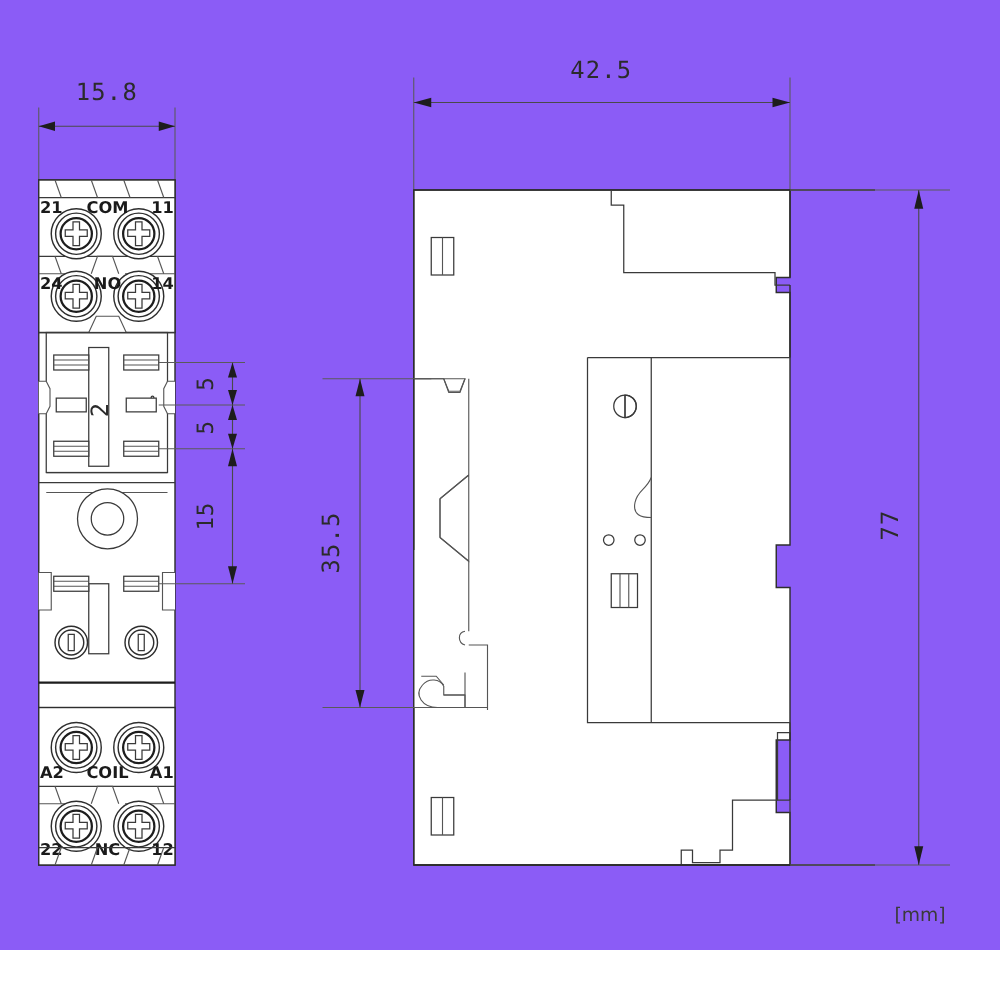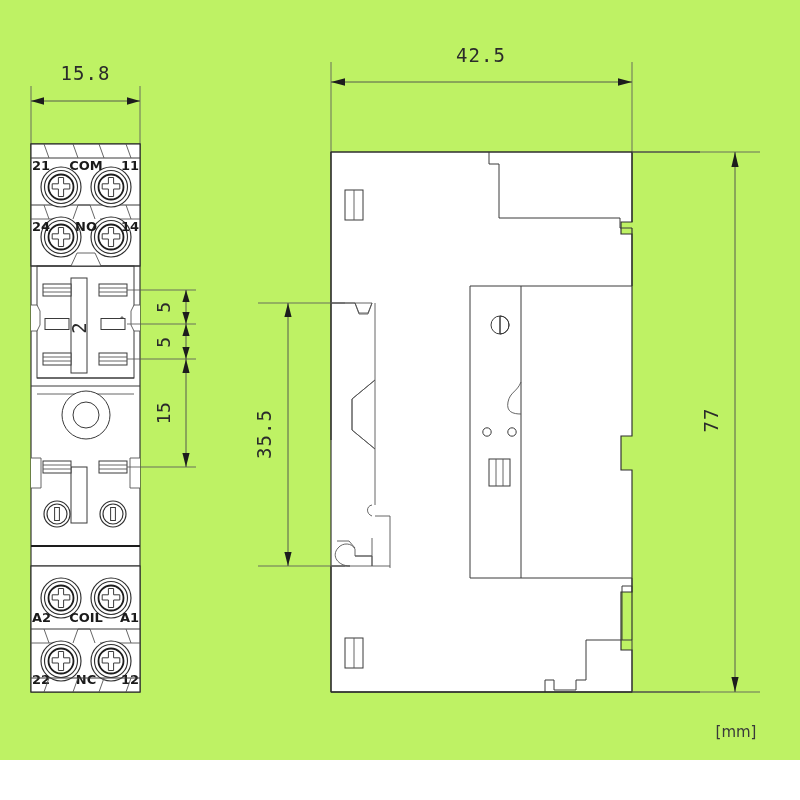--- a/index.html
+++ b/index.html
@@ -8,21 +8,21 @@
     padding: 0;
     background: #ffffff;
   }
   body {
     font-family: "DejaVu Sans", sans-serif;
   }
   #drawing-root {
     position: relative;
     width: 800px;
     height: 760px;
-    background: #bef264;
+    background: #8b5cf6;
     overflow: hidden;
   }
   svg.sheet {
     display: block;
     width: 800px;
     height: 800px;
   }
   .ln      { stroke: #3a3a3a; stroke-width: 1; fill: none; }
   .ln-thin { stroke: #555555; stroke-width: 0.9; fill: none; }
   .ln-body { stroke: #2e2e2e; stroke-width: 1.15; fill: none; }

